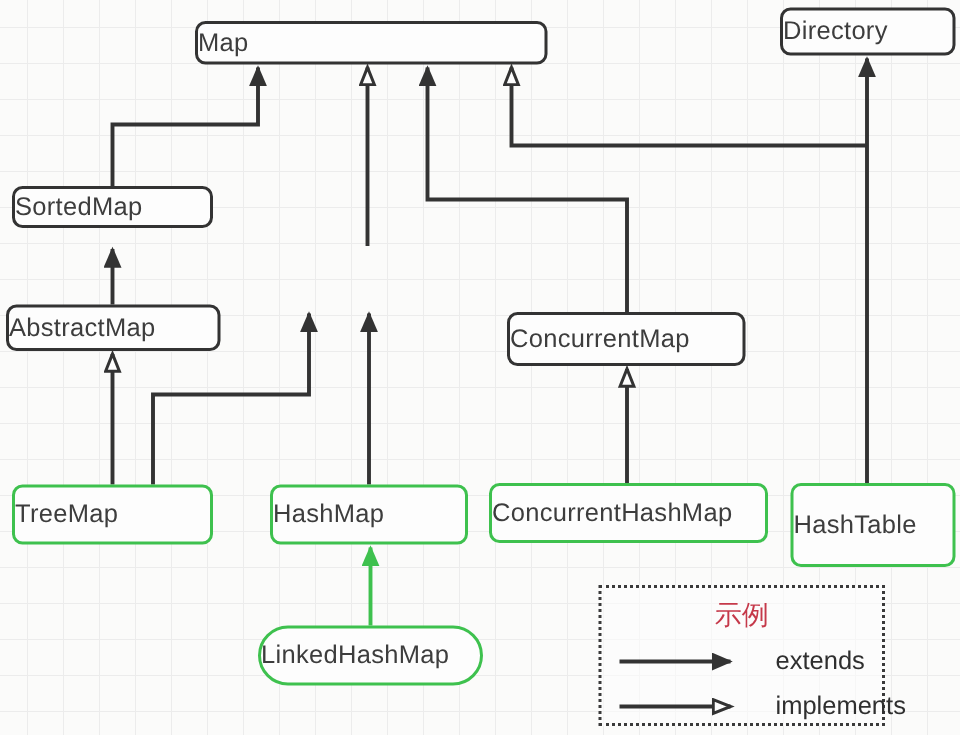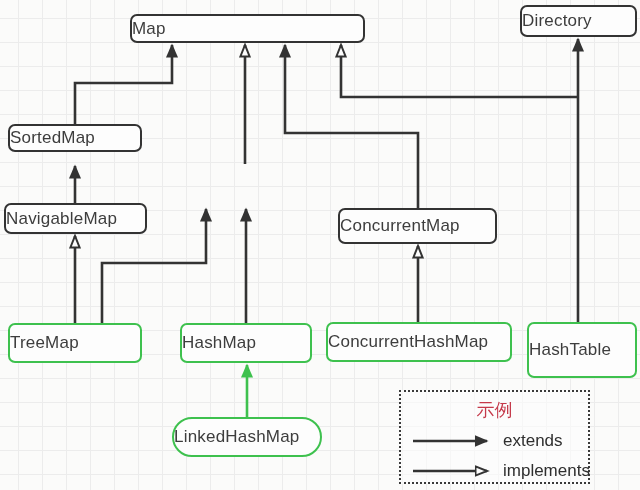--- a/index.html
+++ b/index.html
@@ -46,20 +46,21 @@
     color:#c5394a;
     margin-bottom:4px;
   }
   .legend-row{
     display:flex;align-items:center;
     padding-left:10px;
     height:30px;
   }
   .legend-row svg{flex:0 0 auto;}
   .legend-label{
+    margin-left:14px;
     font-size:17px;
     color:#2f2f2f;
   }
 </style>
 </head>
 <body>
 
 <div id="canvas">
 
   <svg id="edge-layer" width="640" height="490" viewBox="0 0 640 490">
@@ -106,21 +107,21 @@
 <div class="node" style="left: 130px; top: 14px; width: 235px; height: 29px;">
       <span>Map</span>
     </div>
     <div class="node" style="left: 520px; top: 5px; width: 117px; height: 32px;">
       <span>Directory</span>
     </div>
     <div class="node" style="left: 8px; top: 124px; width: 134px; height: 28px;">
       <span>SortedMap</span>
     </div>
     <div class="node" style="left: 4px; top: 203px; width: 143px; height: 31px;">
-      <span>NavigableMap</span>
+      <span>AbstractMap</span>
     </div>
     <div class="node" style="left: 338px; top: 208px; width: 159px; height: 36px;">
       <span>ConcurrentMap</span>
     </div>
     <div class="node green" style="left: 8px; top: 323px; width: 134px; height: 40px;">
       <span>TreeMap</span>
     </div>
     <div class="node green" style="left: 180px; top: 323px; width: 132px; height: 40px;">
       <span>HashMap</span>
     </div>

